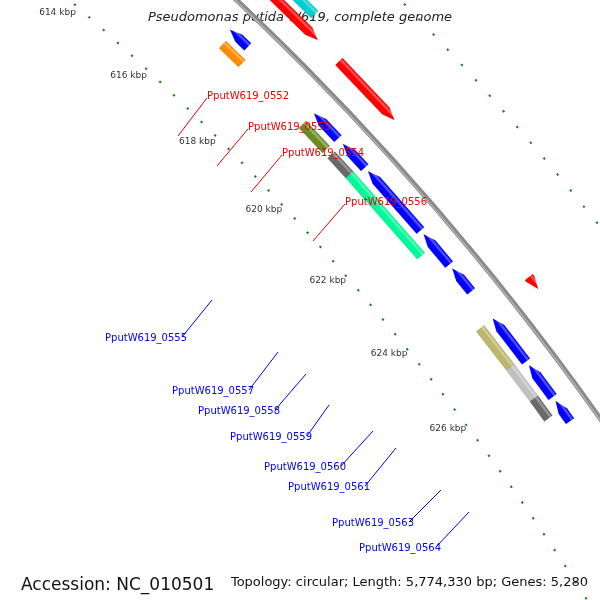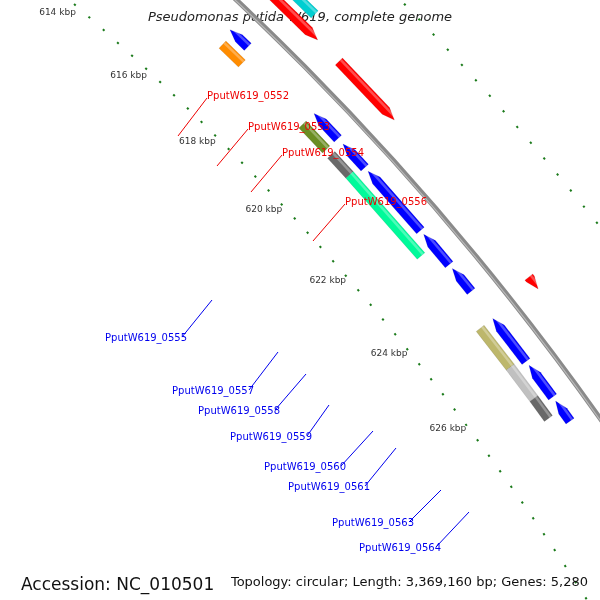--- a/index.html
+++ b/index.html
@@ -261,13 +261,13 @@
       <line x1="365" y1="486" x2="396" y2="448" stroke="#0000ee" stroke-width="1"></line>
       <text x="288" y="490" fill="#0000ee" class="gene-label">PputW619_0561</text>
       <line x1="409" y1="522" x2="441" y2="490" stroke="#0000ee" stroke-width="1"></line>
       <text x="332" y="526" fill="#0000ee" class="gene-label">PputW619_0563</text>
       <line x1="436" y1="547" x2="469" y2="512" stroke="#0000ee" stroke-width="1"></line>
       <text x="359" y="551" fill="#0000ee" class="gene-label">PputW619_0564</text>
     </g>
 </svg>
 
 <div class="footer-left">Accession: NC_010501</div>
-<div class="footer-right">Topology: circular; Length: 3,369,160 bp; Genes: 5,280</div>
+<div class="footer-right">Topology: circular; Length: 5,774,330 bp; Genes: 5,280</div>
 
 </body></html>

